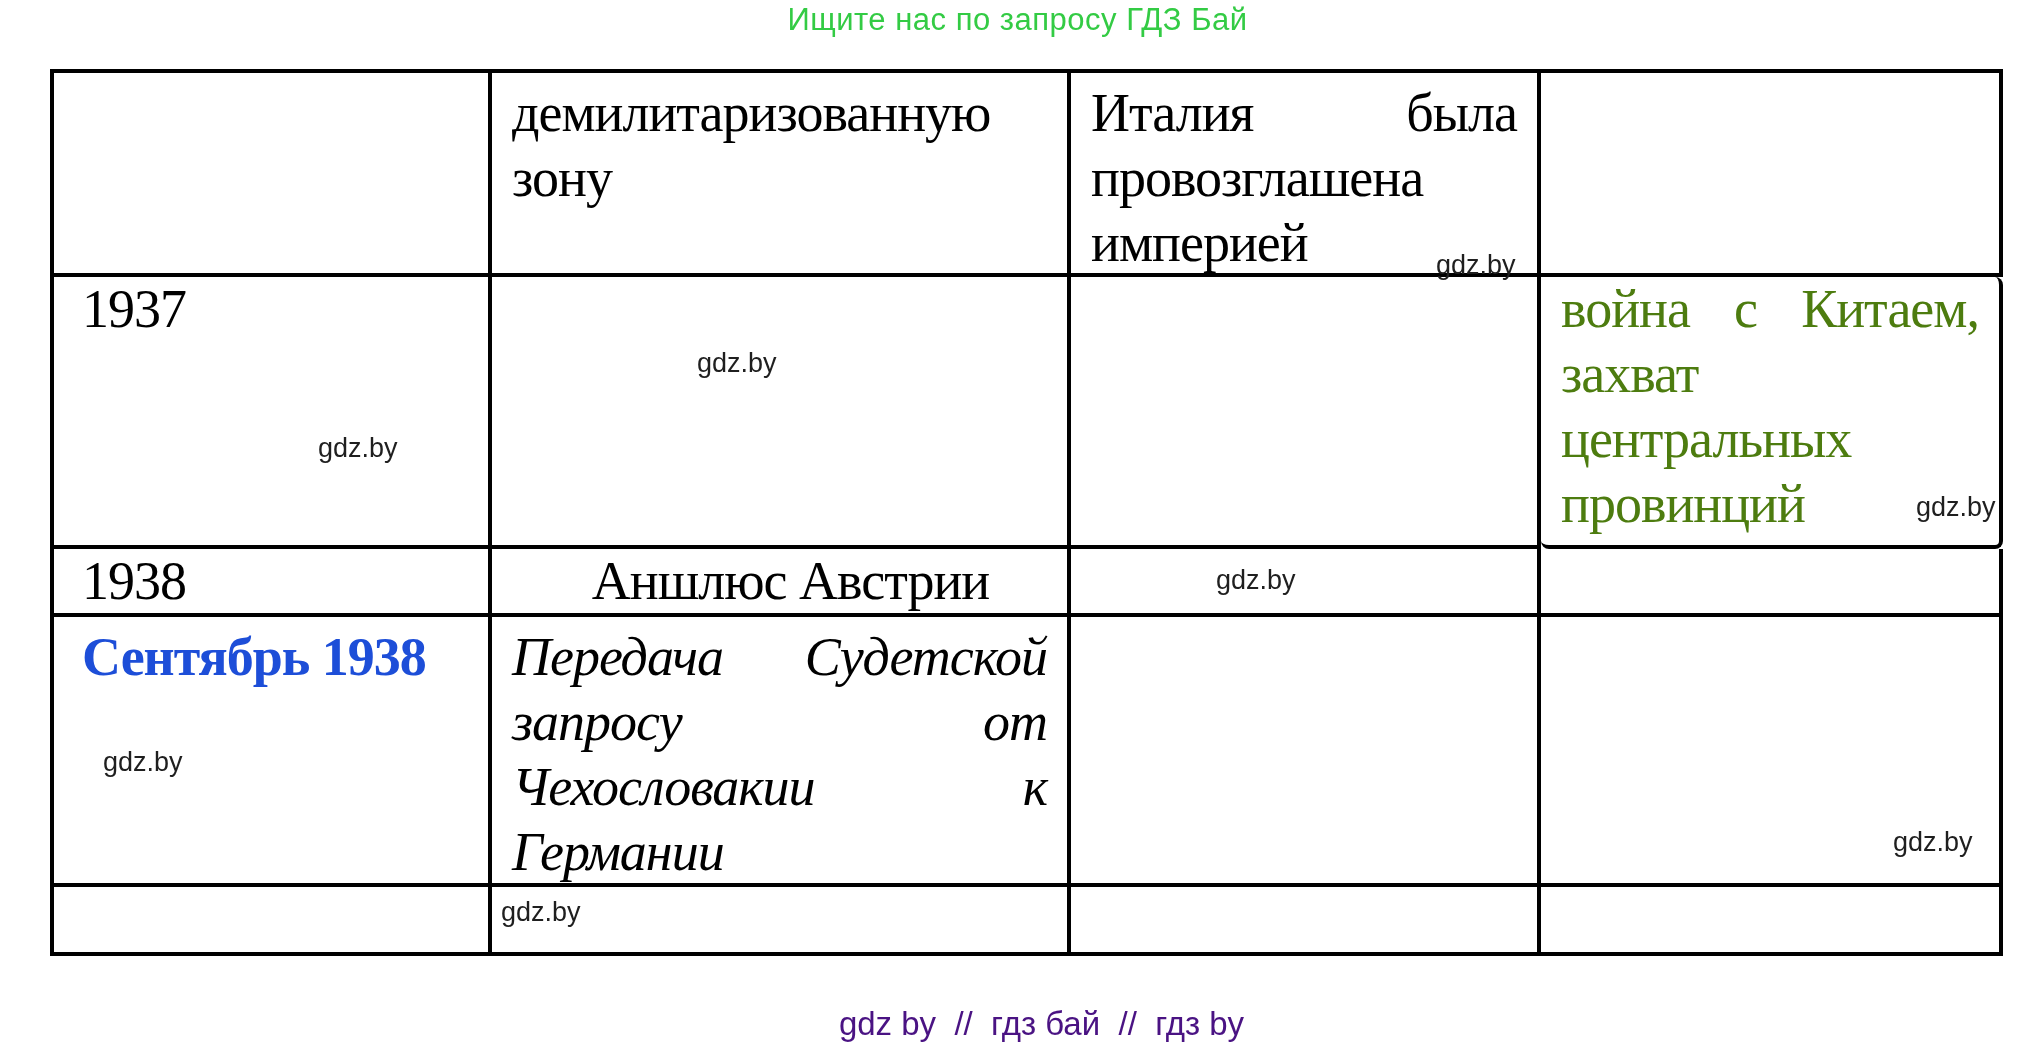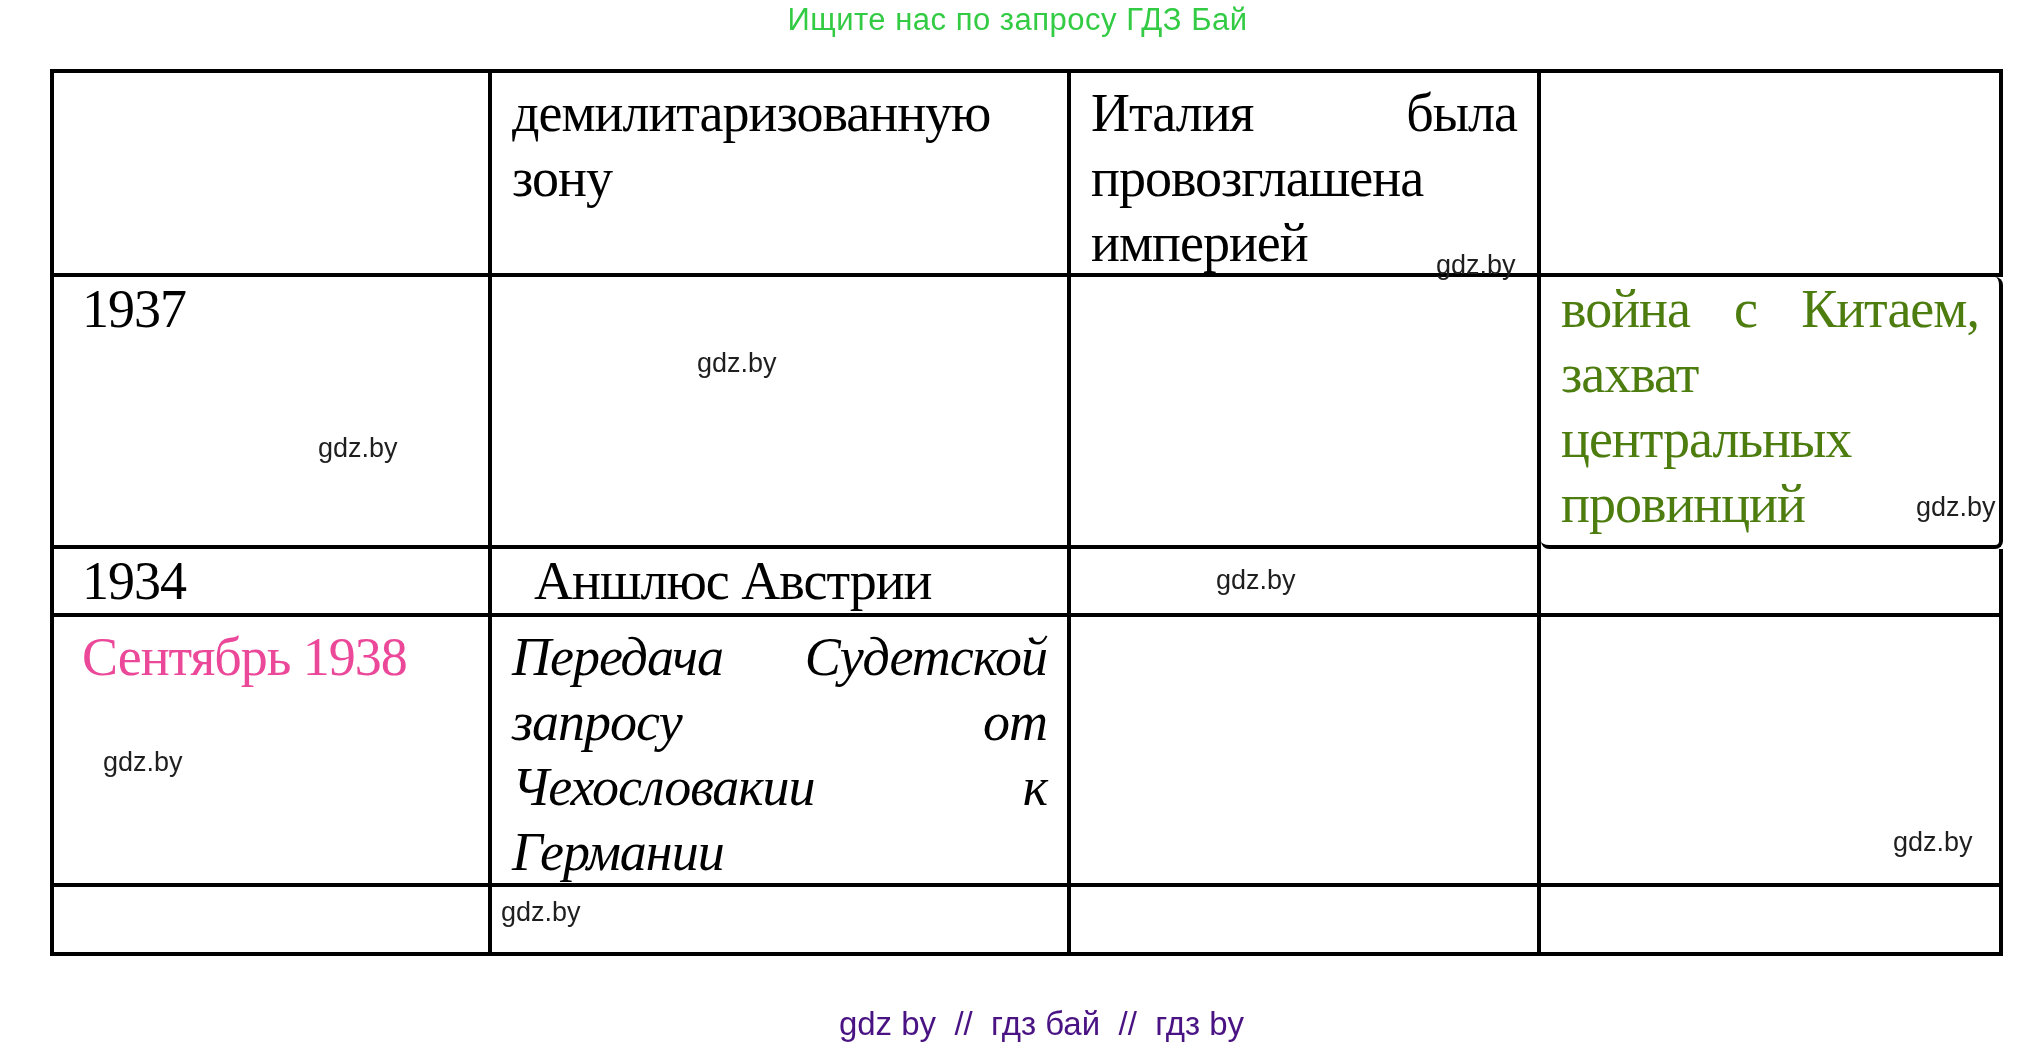--- a/index.html
+++ b/index.html
@@ -93,28 +93,28 @@
     </div>
     <div class="cell r1 c1" style="color: rgb(0, 0, 0);"></div>
     <div class="cell r1 c2" style="color: rgb(0, 0, 0);"></div>
     <div class="cell r1 c3" style="color: #4d7c0f; border-radius: 8px;">
       <div class="line just">война с Китаем,</div>
       <div class="line">захват</div>
       <div class="line">центральных</div>
       <div class="line">провинций</div>
     </div>
     <div class="cell r2 c0" style="color: rgb(0, 0, 0);">
-      <div class="line">1934</div>
+      <div class="line">1938</div>
     </div>
-    <div class="cell r2 c1" style="color: rgb(0, 0, 0);">
+    <div class="cell r2 c1" style="color: rgb(0, 0, 0); text-align: center;">
       <div class="line indent">Аншлюс Австрии</div>
     </div>
     <div class="cell r2 c2" style="color: rgb(0, 0, 0);"></div>
     <div class="cell r2 c3" style="color: rgb(0, 0, 0);"></div>
-    <div class="cell r3 c0" style="color: #ec4899;">
+    <div class="cell r3 c0" style="color: #1d4ed8; font-weight: bold;">
       <div class="line">Сентябрь 1938</div>
     </div>
     <div class="cell r3 c1" style="color: rgb(0, 0, 0); font-style: italic;">
       <div class="line just">Передача Судетской</div>
       <div class="line just">запросу от</div>
       <div class="line just">Чехословакии к</div>
       <div class="line">Германии</div>
     </div>
     <div class="cell r3 c2" style="color: rgb(0, 0, 0);"></div>
     <div class="cell r3 c3" style="color: rgb(0, 0, 0);"></div>

